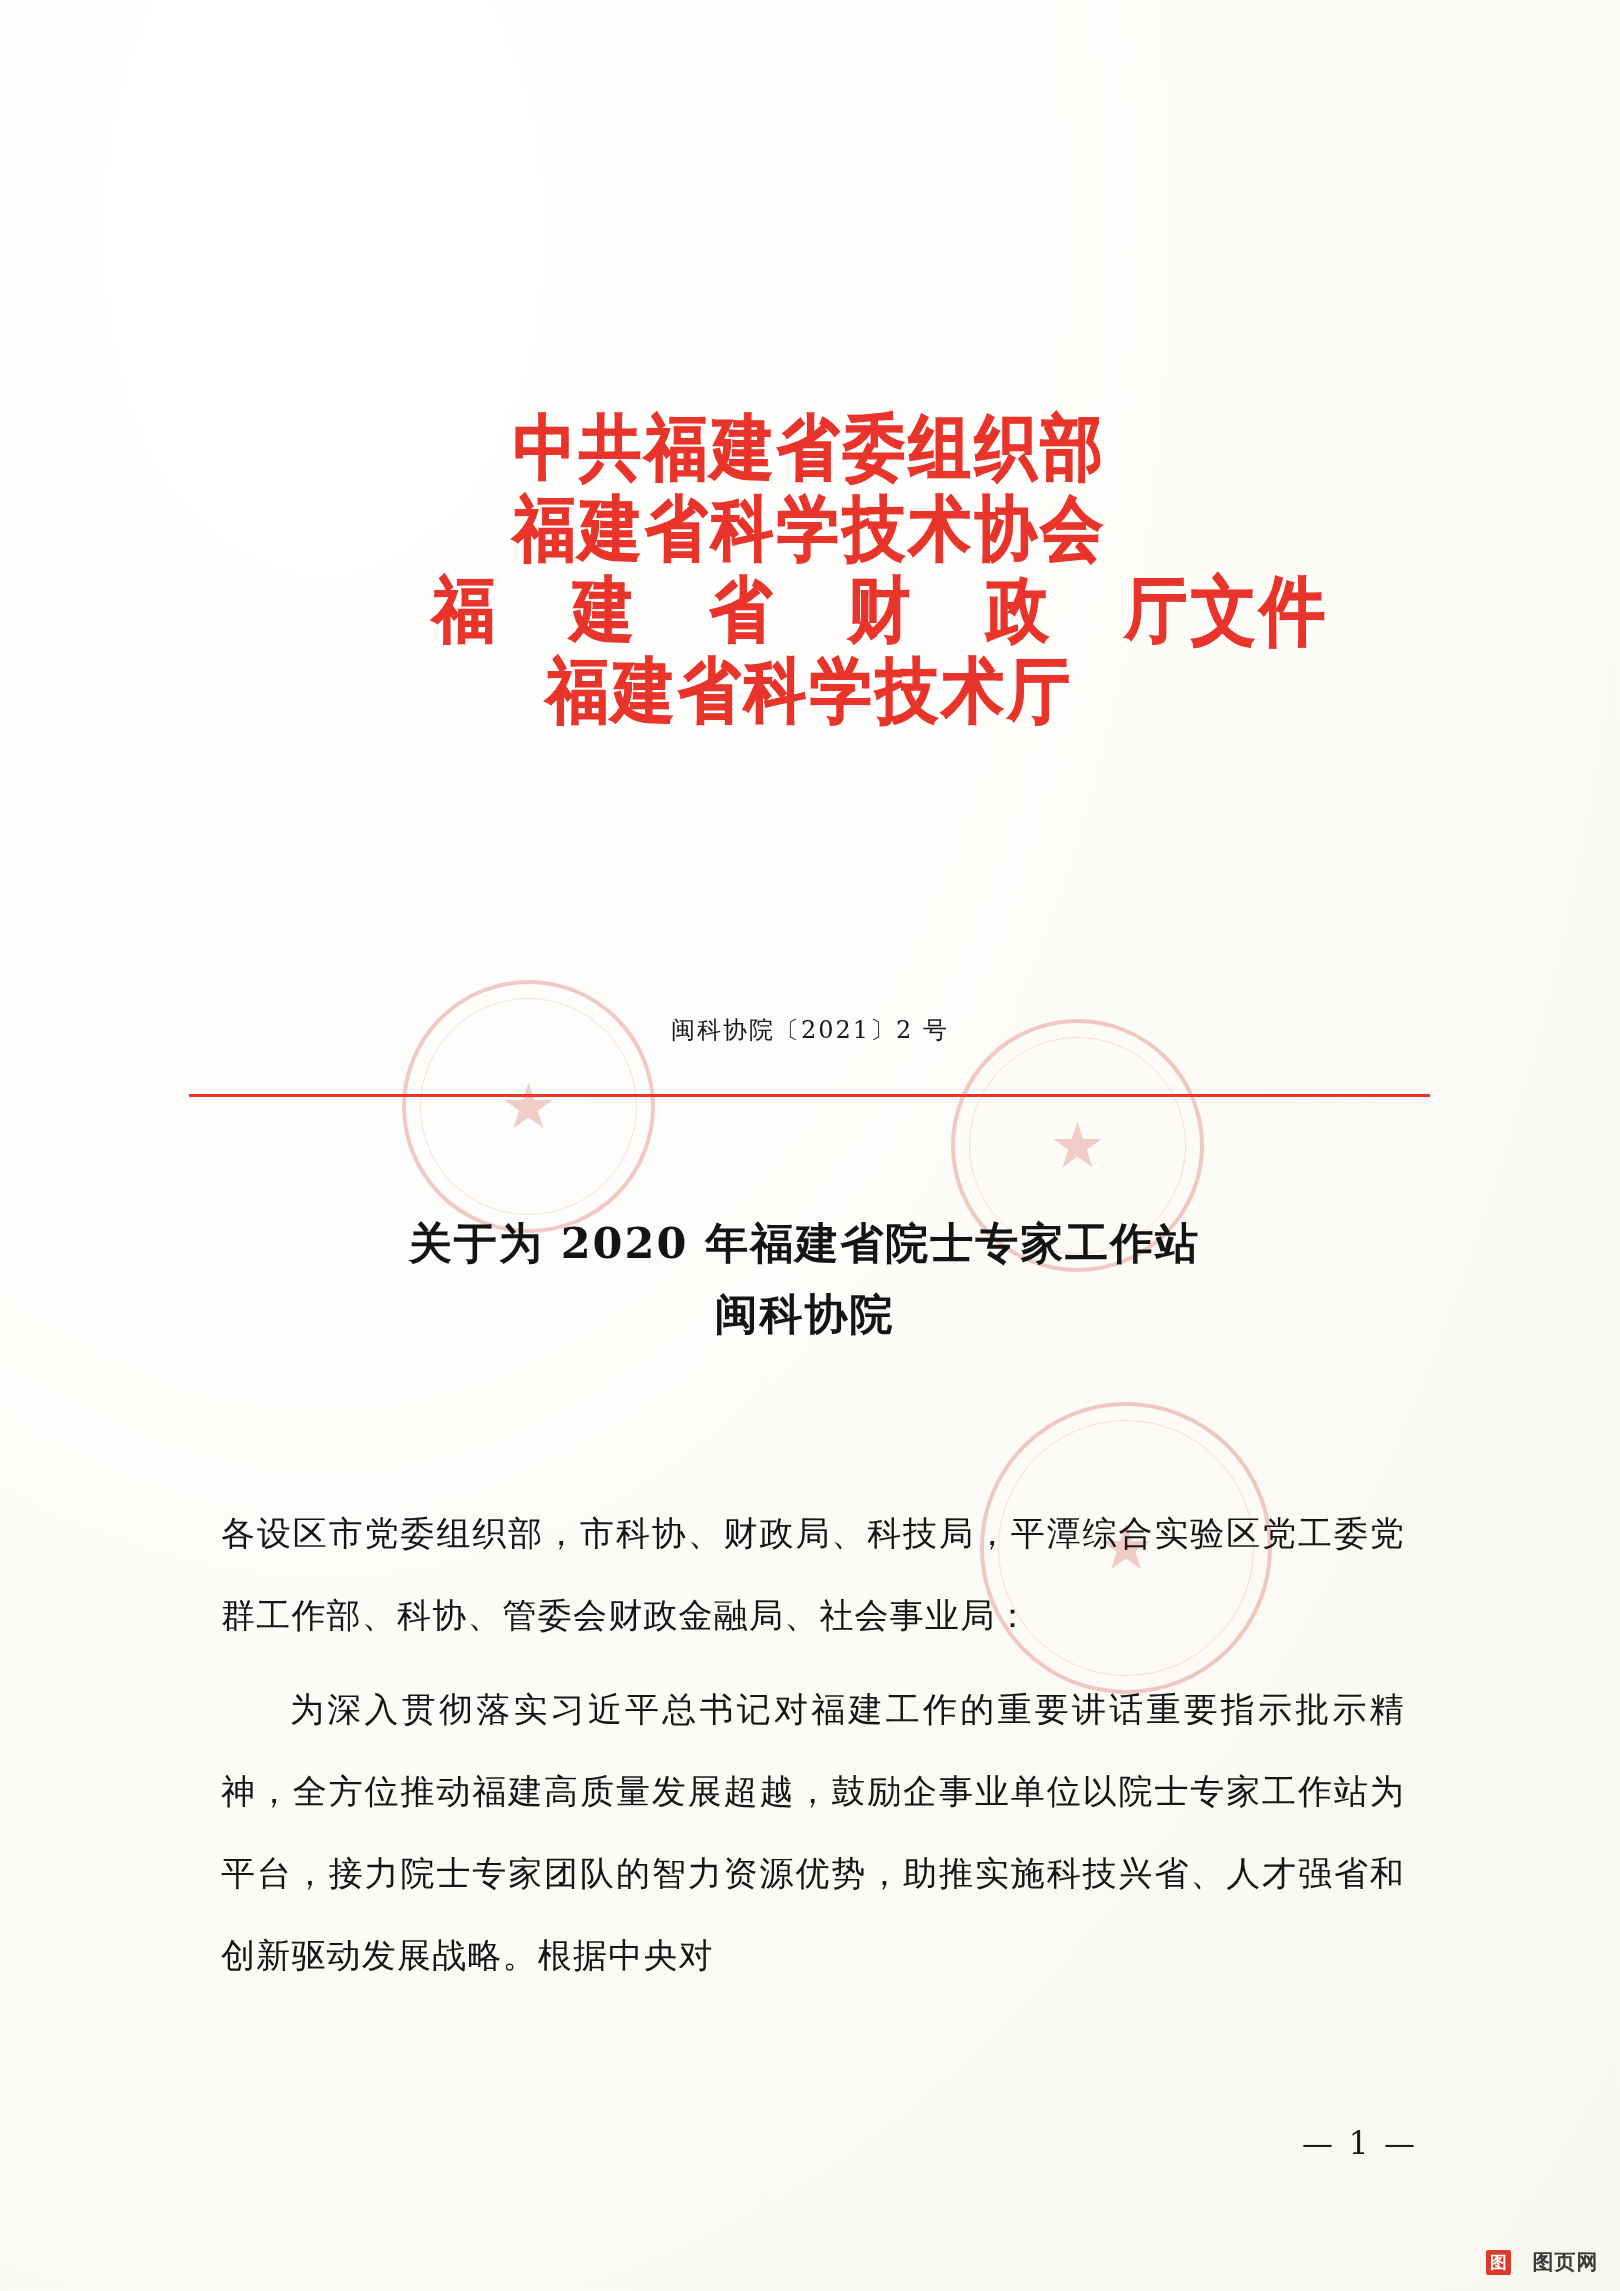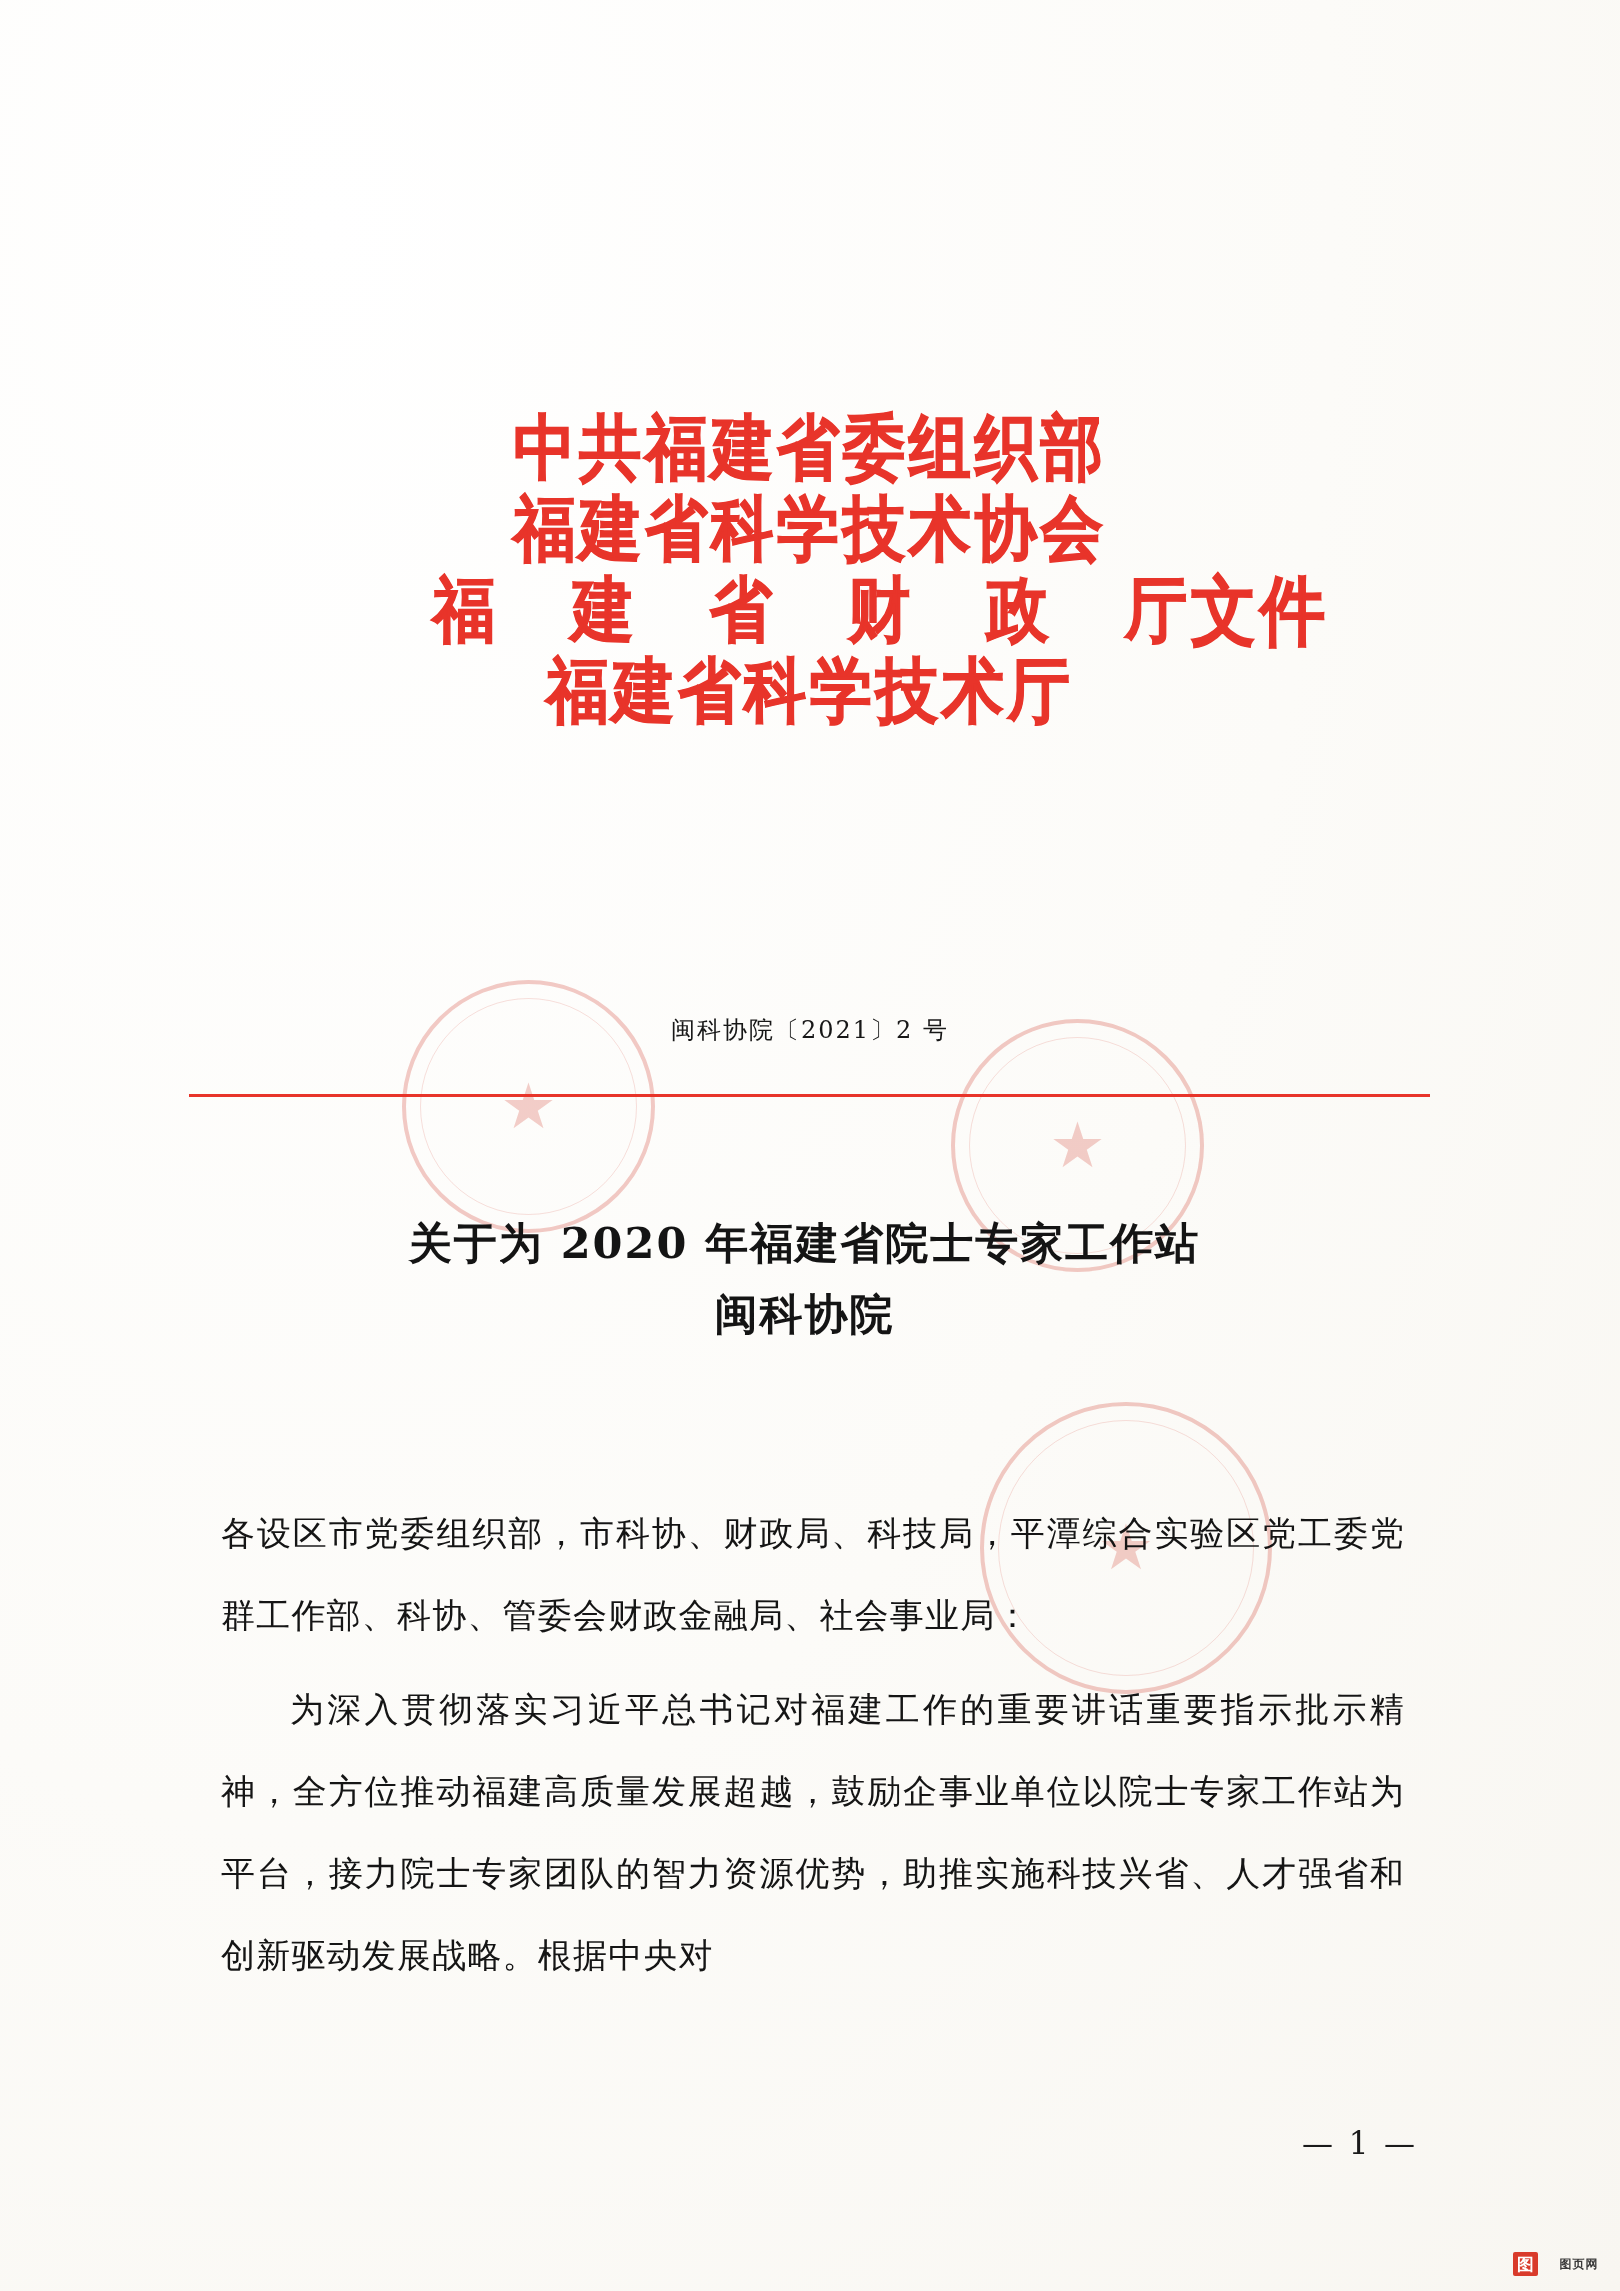--- a/index.html
+++ b/index.html
@@ -183,21 +183,21 @@
     font-size: 16.7px;
     font-weight: 700;
     display: flex;
     align-items: center;
     justify-content: center;
     border-radius: 2px;
   }
   .wm-text {
     color: #3a3a3a;
     font-family: Liberation Sans, sans-serif;
-    font-size: 12px;
+    font-size: 21px;
     font-weight: 700;
     letter-spacing: 1px;
     padding-left: 18px;
   }
 </style>
 </head>
 <body>
 
 <div id="page">
   <div id="paper-tint"></div>

